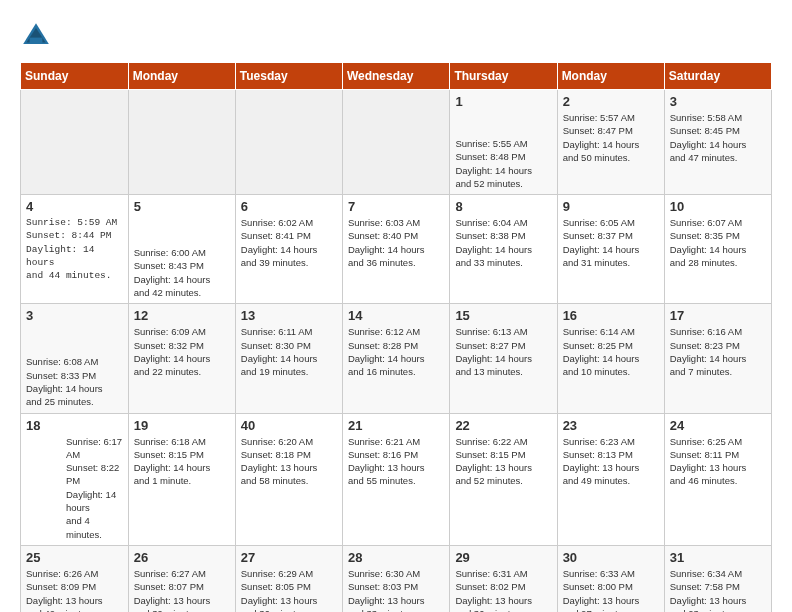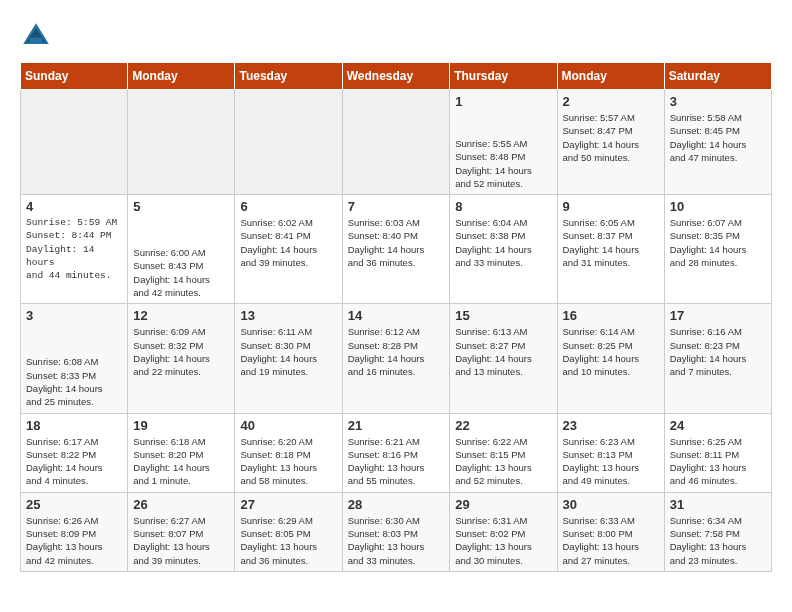--- a/index.html
+++ b/index.html
@@ -256,29 +256,29 @@
           <span class="day-num">17</span>
           <div class="day-info" style="white-space: pre-line;">Sunrise: 6:16 AM
 Sunset: 8:23 PM
 Daylight: 14 hours
 and 7 minutes.</div>
         </td>
       </tr>
       <tr>
         <td>
           <span class="day-num">18</span>
-          <div class="day-info" style="white-space: pre-line;">Sunrise: 6:17 AM
+          <div class="day-info" style="white-space: pre-line; margin-left: 40px;">Sunrise: 6:17 AM
 Sunset: 8:22 PM
 Daylight: 14 hours
 and 4 minutes.</div>
         </td>
         <td>
           <span class="day-num">19</span>
           <div class="day-info" style="white-space: pre-line;">Sunrise: 6:18 AM
-Sunset: 8:20 PM
+Sunset: 8:15 PM
 Daylight: 14 hours
 and 1 minute.</div>
         </td>
         <td>
           <span class="day-num">40</span>
           <div class="day-info" style="white-space: pre-line;">Sunrise: 6:20 AM
 Sunset: 8:18 PM
 Daylight: 13 hours
 and 58 minutes.</div>
         </td>

